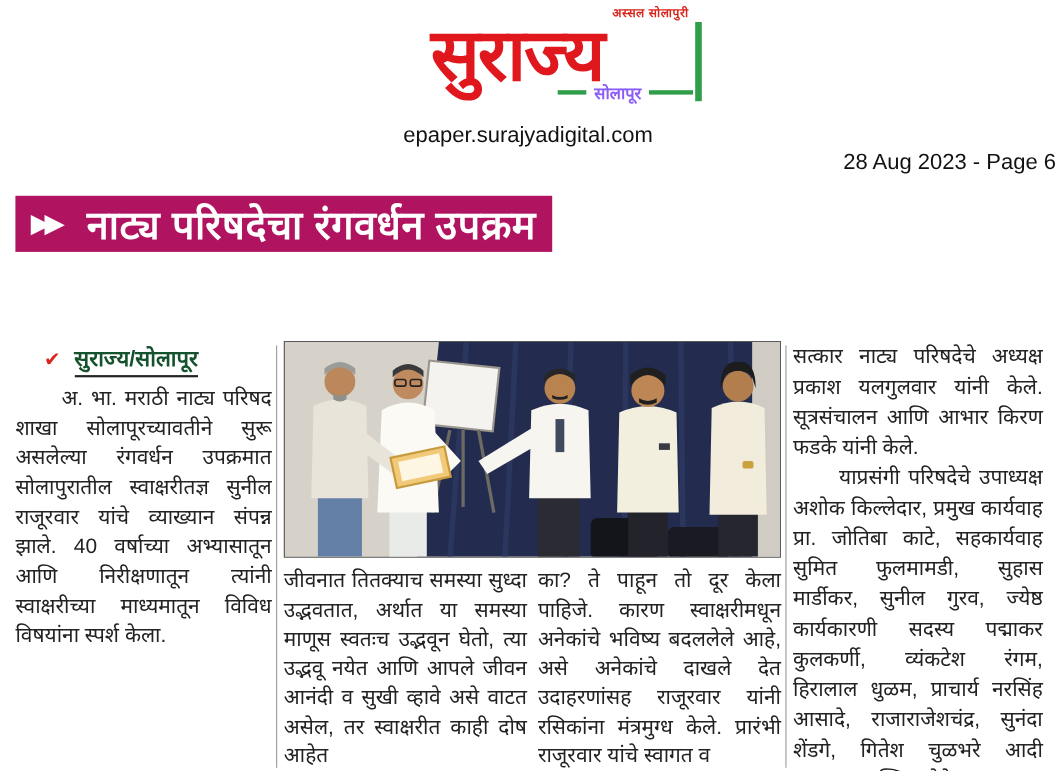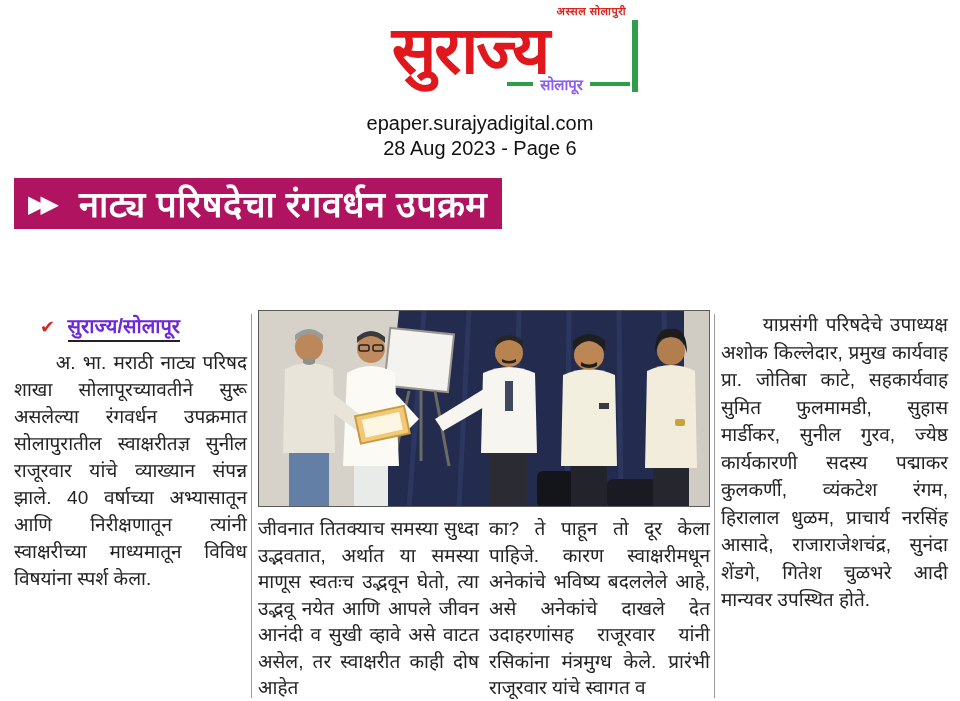--- a/index.html
+++ b/index.html
@@ -31,21 +31,21 @@
     background: #2f9e49;
   }
   .solapur-row {
     position: absolute; bottom: 6px; right: 10px;
     display: flex; align-items: center; gap: 7px;
   }
   .solapur-row .gline { height: 4px; background: #2f9e49; display: inline-block; }
   .gline.l { width: 26px; } .gline.r { width: 40px; }
   .solapur-label { font-size: 15px; font-weight: bold; color: #8b5cf6; }
   .site-url  { font-size: 20px; color: #111; margin-top: 12px; }
-  .site-date { font-size: 20px; color: #111; margin-top: 2px; }
+  .site-date { font-size: 20px; color: #111; margin-top: 2px; text-align: right; }
 
   
   .kicker {
     position: absolute; left: 14px; top: 178px; width: 488px; height: 51px;
     background: #b0135f; color: #ffffff;
     display: flex; align-items: center; padding-left: 14px;
   }
   .kicker-arrows { font-size: 24px; letter-spacing: -6px; margin-right: 26px; line-height: 1; }
   .kicker-text { font-size: 36px; font-weight: bold; letter-spacing: .5px; }
 
@@ -58,21 +58,21 @@
   }
 
   
   .vrule { position: absolute; width: 1px; background: #9a9a9a; }
   .vrule.one { left: 251px; top: 314px; height: 384px; }
   .vrule.two { left: 714px; top: 314px; height: 384px; }
 
   .byline { position: absolute; left: 40px; top: 312px; white-space: nowrap; }
   .byline-check { color: #d9251d; font-size: 18px; margin-right: 8px; }
   .byline-text {
-    font-size: 20px; font-weight: bold; color: #6d28d9;
+    font-size: 20px; font-weight: bold; color: #14532d;
     border-bottom: 2px solid #222; padding-bottom: 3px;
   }
 
   .col { position: absolute; text-align: justify; color: #222; }
   .col p { text-align: justify; }
   .col .indent { text-indent: 2.2em; }
   .col1 { left: 14px;  top: 349px; width: 233px; font-size: 19px; line-height: 27px; }
   .col2 { left: 258px; top: 516px; width: 221px; font-size: 19px; line-height: 26.5px; }
   .col3 { left: 489px; top: 516px; width: 221px; font-size: 19px; line-height: 26.5px; }
   .col4 { left: 721px; top: 311px; width: 227px; font-size: 19px; line-height: 27.5px; }
@@ -211,16 +211,17 @@
 
   <div class="col col3">
     <p>का? ते पाहून तो दूर केला पाहिजे. कारण स्वाक्षरीमधून अनेकांचे भविष्य बदललेले आहे, असे अनेकांचे दाखले देत उदाहरणांसह राजूरवार यांनी रसिकांना मंत्रमुग्ध केले. प्रारंभी राजूरवार यांचे स्वागत व</p>
   </div>
 
   <div class="col col2">
     <p>जीवनात तितक्याच समस्या सुध्दा उद्भवतात, अर्थात या समस्या माणूस स्वतःच उद्भवून घेतो, त्या उद्भवू नयेत आणि आपले जीवन आनंदी व सुखी व्हावे असे वाटत असेल, तर स्वाक्षरीत काही दोष आहेत</p>
   </div>
 
   <div class="col col4">
+    <p>सत्कार नाट्य परिषदेचे अध्यक्ष प्रकाश यलगुलवार यांनी केले. सूत्रसंचालन आणि आभार किरण फडके यांनी केले.</p>
     <p class="indent">याप्रसंगी परिषदेचे उपाध्यक्ष अशोक किल्लेदार, प्रमुख कार्यवाह प्रा. जोतिबा काटे, सहकार्यवाह सुमित फुलमामडी, सुहास मार्डीकर, सुनील गुरव, ज्येष्ठ कार्यकारणी सदस्य पद्माकर कुलकर्णी, व्यंकटेश रंगम, हिरालाल धुळम, प्राचार्य नरसिंह आसादे, राजाराजेशचंद्र, सुनंदा शेंडगे, गितेश चुळभरे आदी मान्यवर उपस्थित होते.</p>
   </div>
 
 </div>
 
 </body></html>

